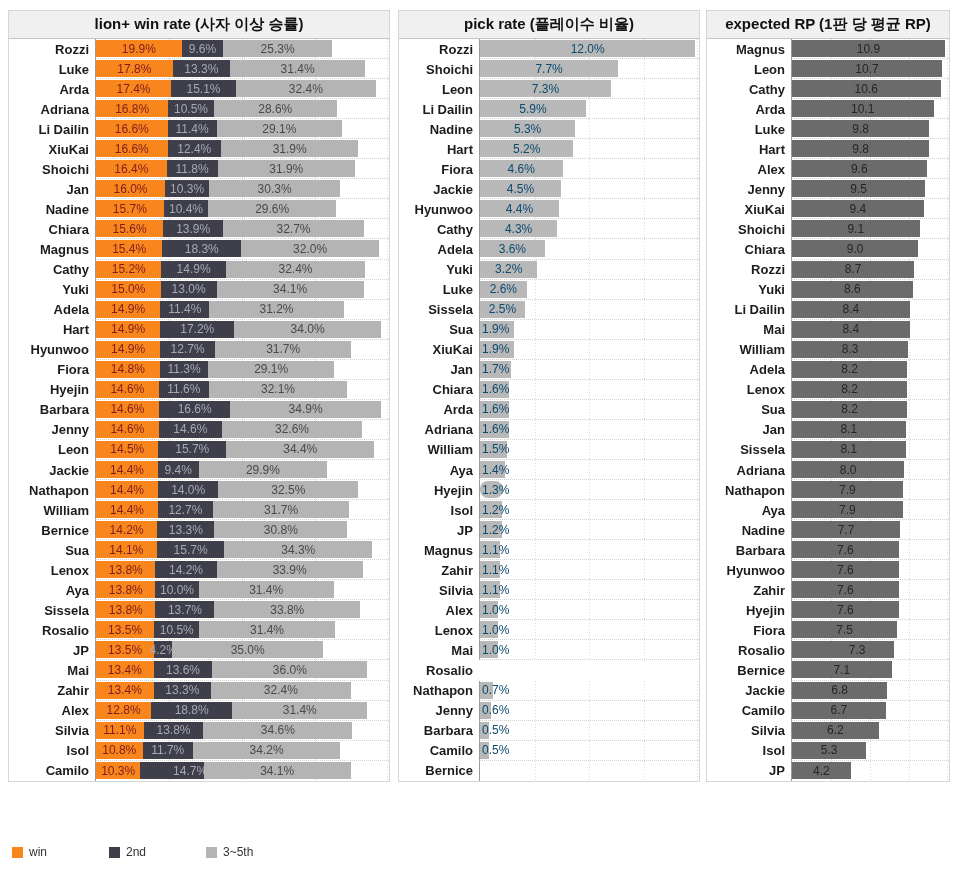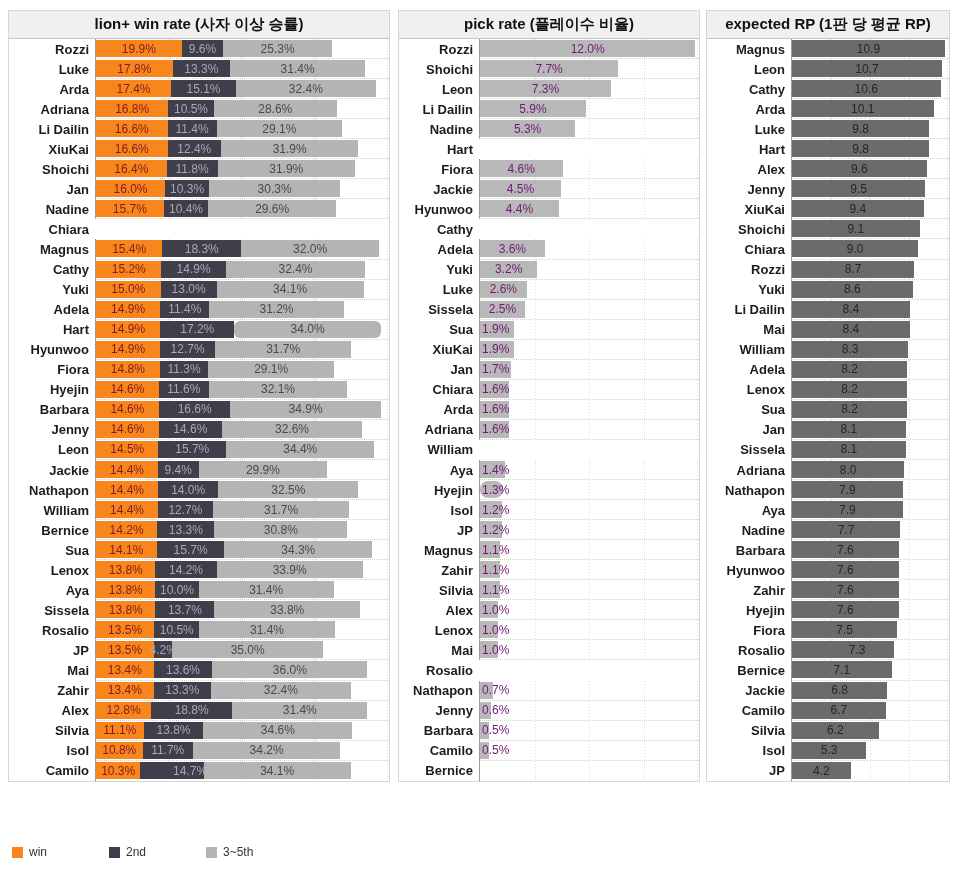--- a/index.html
+++ b/index.html
@@ -42,21 +42,21 @@
     background-position:25% 0,50% 0,75% 0,99.6% 0;
   }
   .row:last-child .area{border-bottom:none;}
   .seg{
     height:17px;display:flex;align-items:center;justify-content:center;
     font-size:12px;white-space:nowrap;flex-shrink:0;box-sizing:border-box;
   }
   .s0{color:#7f1d1d;}
   .s1{color:#a7a9b3;}
   .s2{color:#4a4a4a;}
-  .c1{color:#701a75;}
+  .c1{color:#0c4a6e;}
   .c2{color:#262626;}
   .small{justify-content:flex-start;padding-left:2px;}
   .legend{position:absolute;left:12px;top:845px;display:flex;}
   .legend .item{width:97px;display:flex;align-items:center;font-size:12px;color:#333;}
   .sw{width:11px;height:11px;margin-right:6px;display:inline-block;flex:0 0 11px;}
 </style>
 </head>
 <body>
 
 <div>
@@ -131,20 +131,25 @@
         <div class="row">
           <div class="lbl">Nadine</div>
           <div class="area">
             <div class="seg s0" style="width: 23.0882%; background: rgb(248, 134, 29);">15.7%</div>
             <div class="seg s1" style="width: 15.2941%; background: rgb(63, 63, 76);">10.4%</div>
             <div class="seg s2" style="width: 43.5294%; background: rgb(180, 180, 180);">29.6%</div>
           </div>
         </div>
         <div class="row">
           <div class="lbl">Chiara</div>
+          <div class="area">
+            <div class="seg s0" style="width: 22.9412%; background: rgb(248, 134, 29);">15.6%</div>
+            <div class="seg s1" style="width: 20.4412%; background: rgb(63, 63, 76);">13.9%</div>
+            <div class="seg s2" style="width: 48.0882%; background: rgb(180, 180, 180);">32.7%</div>
+          </div>
         </div>
         <div class="row">
           <div class="lbl">Magnus</div>
           <div class="area">
             <div class="seg s0" style="width: 22.6471%; background: rgb(248, 134, 29);">15.4%</div>
             <div class="seg s1" style="width: 26.9118%; background: rgb(63, 63, 76);">18.3%</div>
             <div class="seg s2" style="width: 47.0588%; background: rgb(180, 180, 180);">32.0%</div>
           </div>
         </div>
         <div class="row">
@@ -169,21 +174,21 @@
             <div class="seg s0" style="width: 21.9118%; background: rgb(248, 134, 29);">14.9%</div>
             <div class="seg s1" style="width: 16.7647%; background: rgb(63, 63, 76);">11.4%</div>
             <div class="seg s2" style="width: 45.8824%; background: rgb(180, 180, 180);">31.2%</div>
           </div>
         </div>
         <div class="row">
           <div class="lbl">Hart</div>
           <div class="area">
             <div class="seg s0" style="width: 21.9118%; background: rgb(248, 134, 29);">14.9%</div>
             <div class="seg s1" style="width: 25.2941%; background: rgb(63, 63, 76);">17.2%</div>
-            <div class="seg s2" style="width: 50%; background: rgb(180, 180, 180); border-radius: 6px;">34.0%</div>
+            <div class="seg s2" style="width: 50%; background: rgb(180, 180, 180);">34.0%</div>
           </div>
         </div>
         <div class="row">
           <div class="lbl">Hyunwoo</div>
           <div class="area">
             <div class="seg s0" style="width: 21.9118%; background: rgb(248, 134, 29);">14.9%</div>
             <div class="seg s1" style="width: 18.6765%; background: rgb(63, 63, 76);">12.7%</div>
             <div class="seg s2" style="width: 46.6176%; background: rgb(180, 180, 180);">31.7%</div>
           </div>
         </div>
@@ -386,20 +391,23 @@
           </div>
         </div>
         <div class="row">
           <div class="lbl">Nadine</div>
           <div class="area">
             <div class="seg c1" style="width: 43.4426%; background: rgb(184, 184, 184);">5.3%</div>
           </div>
         </div>
         <div class="row">
           <div class="lbl">Hart</div>
+          <div class="area">
+            <div class="seg c1" style="width: 42.623%; background: rgb(184, 184, 184);">5.2%</div>
+          </div>
         </div>
         <div class="row">
           <div class="lbl">Fiora</div>
           <div class="area">
             <div class="seg c1" style="width: 37.7049%; background: rgb(184, 184, 184);">4.6%</div>
           </div>
         </div>
         <div class="row">
           <div class="lbl">Jackie</div>
           <div class="area">
@@ -407,20 +415,23 @@
           </div>
         </div>
         <div class="row">
           <div class="lbl">Hyunwoo</div>
           <div class="area">
             <div class="seg c1" style="width: 36.0656%; background: rgb(184, 184, 184);">4.4%</div>
           </div>
         </div>
         <div class="row">
           <div class="lbl">Cathy</div>
+          <div class="area">
+            <div class="seg c1" style="width: 35.2459%; background: rgb(184, 184, 184);">4.3%</div>
+          </div>
         </div>
         <div class="row">
           <div class="lbl">Adela</div>
           <div class="area">
             <div class="seg c1" style="width: 29.5082%; background: rgb(184, 184, 184); text-align: center;">3.6%</div>
           </div>
         </div>
         <div class="row">
           <div class="lbl">Yuki</div>
           <div class="area">
@@ -470,20 +481,23 @@
           </div>
         </div>
         <div class="row">
           <div class="lbl">Adriana</div>
           <div class="area">
             <div class="seg c1 small" style="width: 13.1148%; background: rgb(184, 184, 184);">1.6%</div>
           </div>
         </div>
         <div class="row">
           <div class="lbl">William</div>
+          <div class="area">
+            <div class="seg c1 small" style="width: 12.2951%; background: rgb(184, 184, 184);">1.5%</div>
+          </div>
         </div>
         <div class="row">
           <div class="lbl">Aya</div>
           <div class="area">
             <div class="seg c1 small" style="width: 11.4754%; background: rgb(184, 184, 184);">1.4%</div>
           </div>
         </div>
         <div class="row">
           <div class="lbl">Hyejin</div>
           <div class="area">

